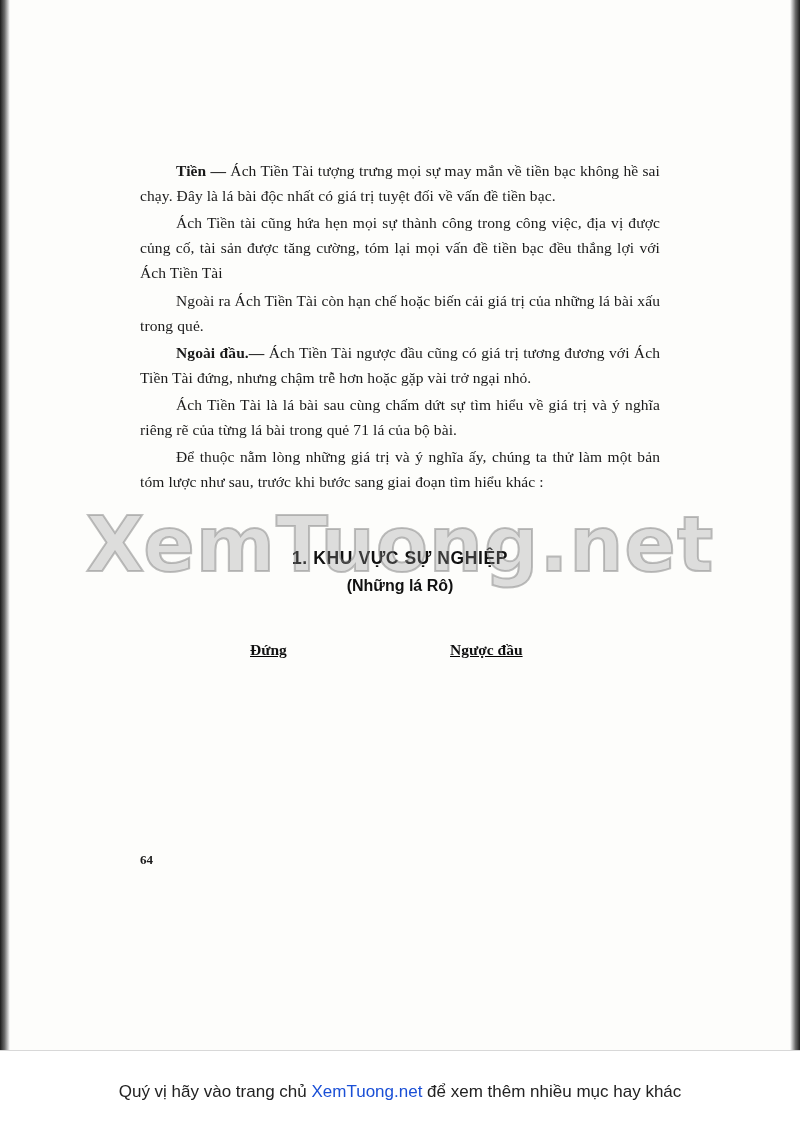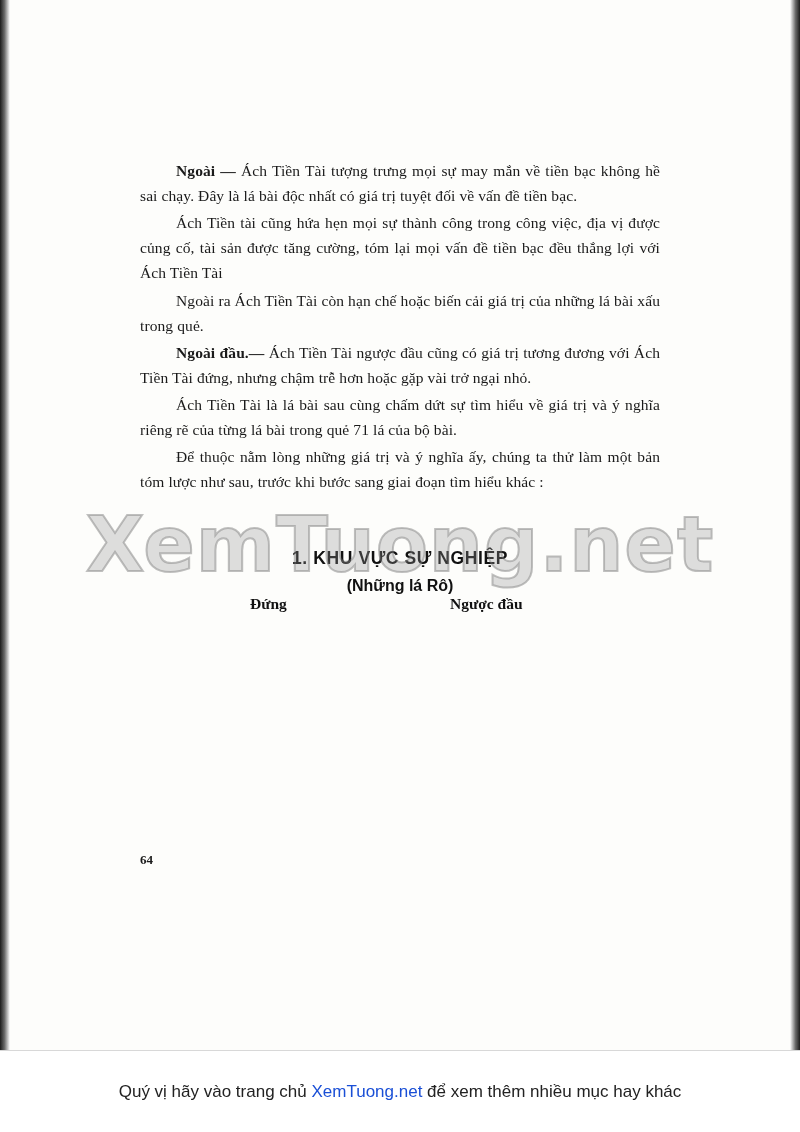--- a/index.html
+++ b/index.html
@@ -73,22 +73,24 @@
     margin-top: 8px;
     text-align: center;
     font-weight: bold;
     font-size: 16px;
     color: #111;
     font-family: "Liberation Sans", sans-serif;
   }
 
   
   #table-block {
+    margin-top: 46px;
     position: relative;
     width: 520px;
+    text-decoration: underline;
   }
   .tbl-head {
     display: flex;
     font-weight: bold;
     font-size: 15.5px;
     color: #111;
   }
   .tbl-head .col-label { width: 110px; }
   .tbl-head .col-a { width: 200px; }
   .tbl-head .col-b { width: 210px; }
@@ -162,21 +164,21 @@
 </head>
 <body>
 
 <div id="page">
 
   <div class="scan-edge left"></div>
   <div class="scan-edge right"></div>
 
   <div id="text-column">
 
-    <p class="para"><span class="lead">Ngoài —</span><span> Ách Tiền Tài tượng trưng mọi sự may mắn về tiền bạc không hề sai chạy. Đây là lá bài độc nhất có giá trị tuyệt đối về vấn đề tiền bạc.</span></p>
+    <p class="para"><span class="lead">Tiền —</span><span> Ách Tiền Tài tượng trưng mọi sự may mắn về tiền bạc không hề sai chạy. Đây là lá bài độc nhất có giá trị tuyệt đối về vấn đề tiền bạc.</span></p>
 
     <p class="para"><span class="lead"></span><span>Ách Tiền tài cũng hứa hẹn mọi sự thành công trong công việc, địa vị được củng cố, tài sản được tăng cường, tóm lại mọi vấn đề tiền bạc đều thắng lợi với Ách Tiền Tài</span></p>
 
     <p class="para"><span class="lead"></span><span>Ngoài ra Ách Tiền Tài còn hạn chế hoặc biến cải giá trị của những lá bài xấu trong quẻ.</span></p>
 
     <p class="para"><span class="lead">Ngoài đầu.—</span><span> Ách Tiền Tài ngược đầu cũng có giá trị tương đương với Ách Tiền Tài đứng, nhưng chậm trễ hơn hoặc gặp vài trở ngại nhỏ.</span></p>
 
     <p class="para"><span class="lead"></span><span>Ách Tiền Tài là lá bài sau cùng chấm dứt sự tìm hiểu về giá trị và ý nghĩa riêng rẽ của từng lá bài trong quẻ 71 lá của bộ bài.</span></p>
 
     <p class="para"><span class="lead"></span><span>Để thuộc nằm lòng những giá trị và ý nghĩa ấy, chúng ta thử làm một bản tóm lược như sau, trước khi bước sang giai đoạn tìm hiểu khác :</span></p>

